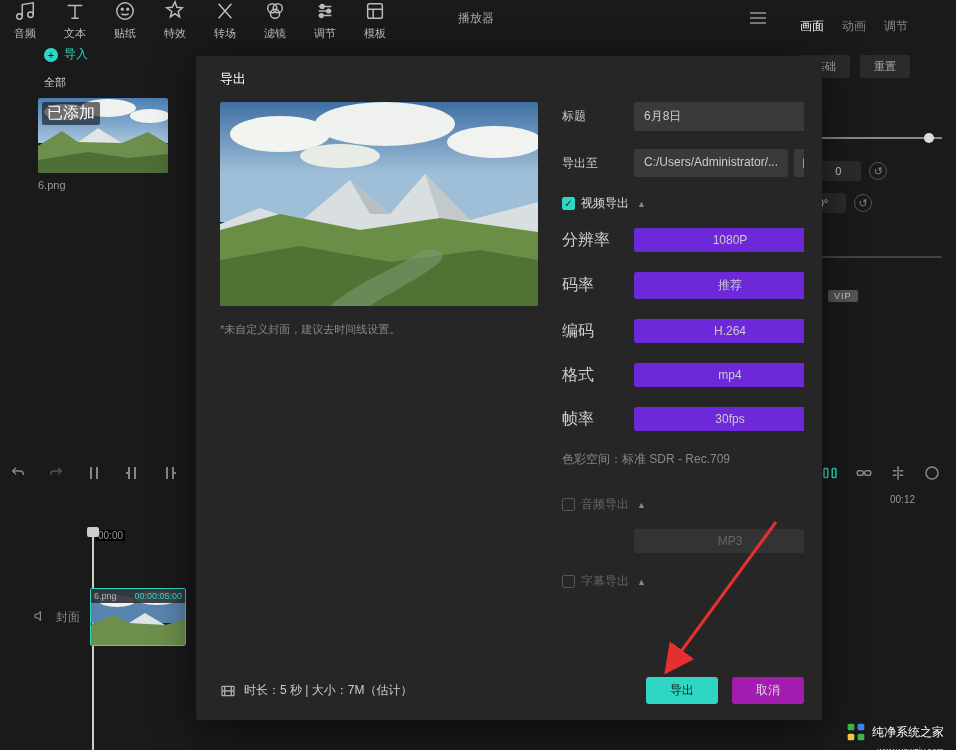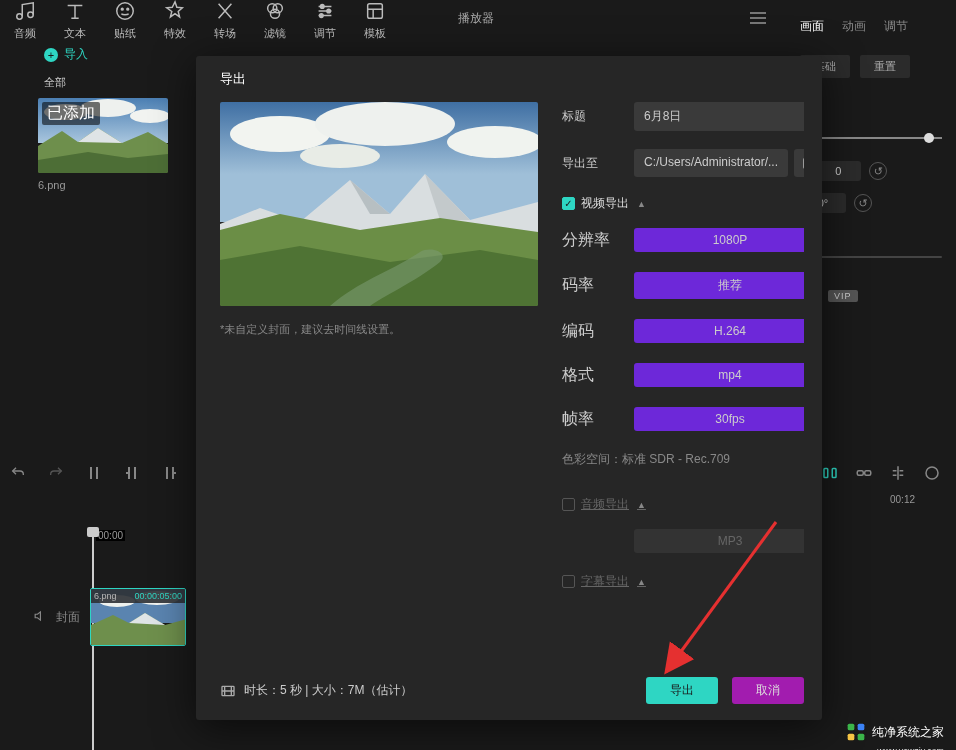--- a/index.html
+++ b/index.html
@@ -68,21 +68,21 @@
 .folder-btn { width:32px; height:28px; background:#3a3a3a; border-radius:3px; display:flex; align-items:center; justify-content:center; }
 .section-head { display:flex; align-items:center; gap:6px; color:#ddd; font-size:12px; margin:8px 0 16px 0; }
 .chk { width:13px; height:13px; border-radius:2px; border:1px solid #555; display:inline-flex; align-items:center; justify-content:center; }
 .chk.on { background:#2ed6c3; border-color:#2ed6c3; color:#1a1a1a; font-size:10px; }
 .caret4 { color:#888; font-size:9px; margin-left:2px; }
 .select-row { display:flex; align-items:center; margin-bottom:20px; }
 .select-label { width:72px; color:#ccc; font-size:16px; }
 .select-box { flex:1; background:#6d28d9; color:#ccc; padding:5px 10px; border-radius:3px; font-size:12px; display:flex; align-items:center; justify-content:center; position:relative; }
 .select-box .chev { position:absolute; right:8px; color:#aaa; font-size:10px; }
 .color-space { color:#888; font-size:12px; margin:2px 0 28px 0; }
-.dim-section .section-head { color:#666;text-decoration:underline; }
+.dim-section .section-head { color:#666; }
 .dim-section .select-box { color:#666; background:#333; }
 .dim-section .select-label { color:#666; }
 .modal-footer { display:flex; align-items:center; gap:14px; margin-top:10px; }
 .footer-info { flex:1; color:#ccc; font-size:12px; display:flex; align-items:center; gap:8px; }
 .btn { padding:5px 24px; border-radius:3px; font-size:12px; cursor:pointer; }
 .btn-primary { background:#2ed6c3; color:#1a1a1a; }
 .btn-secondary { background:#a21caf; color:#ddd; }
 .arrow-annot { position:absolute; pointer-events:none; }
 
 

